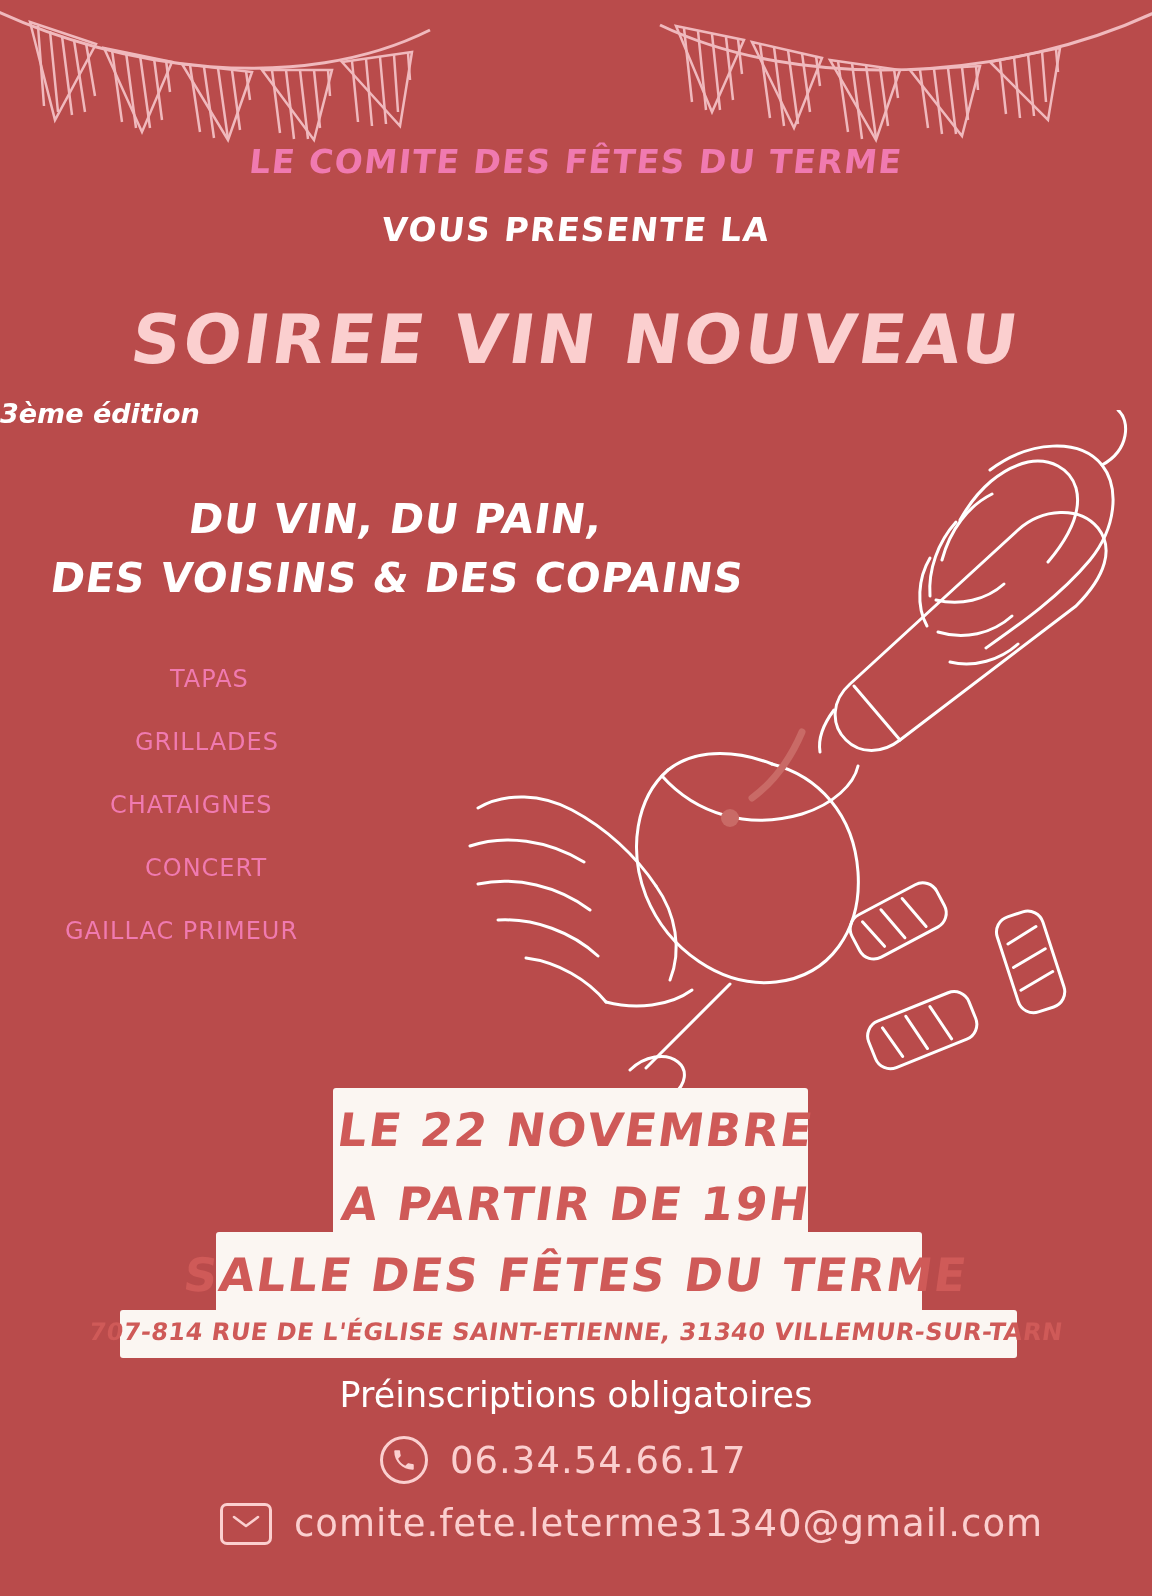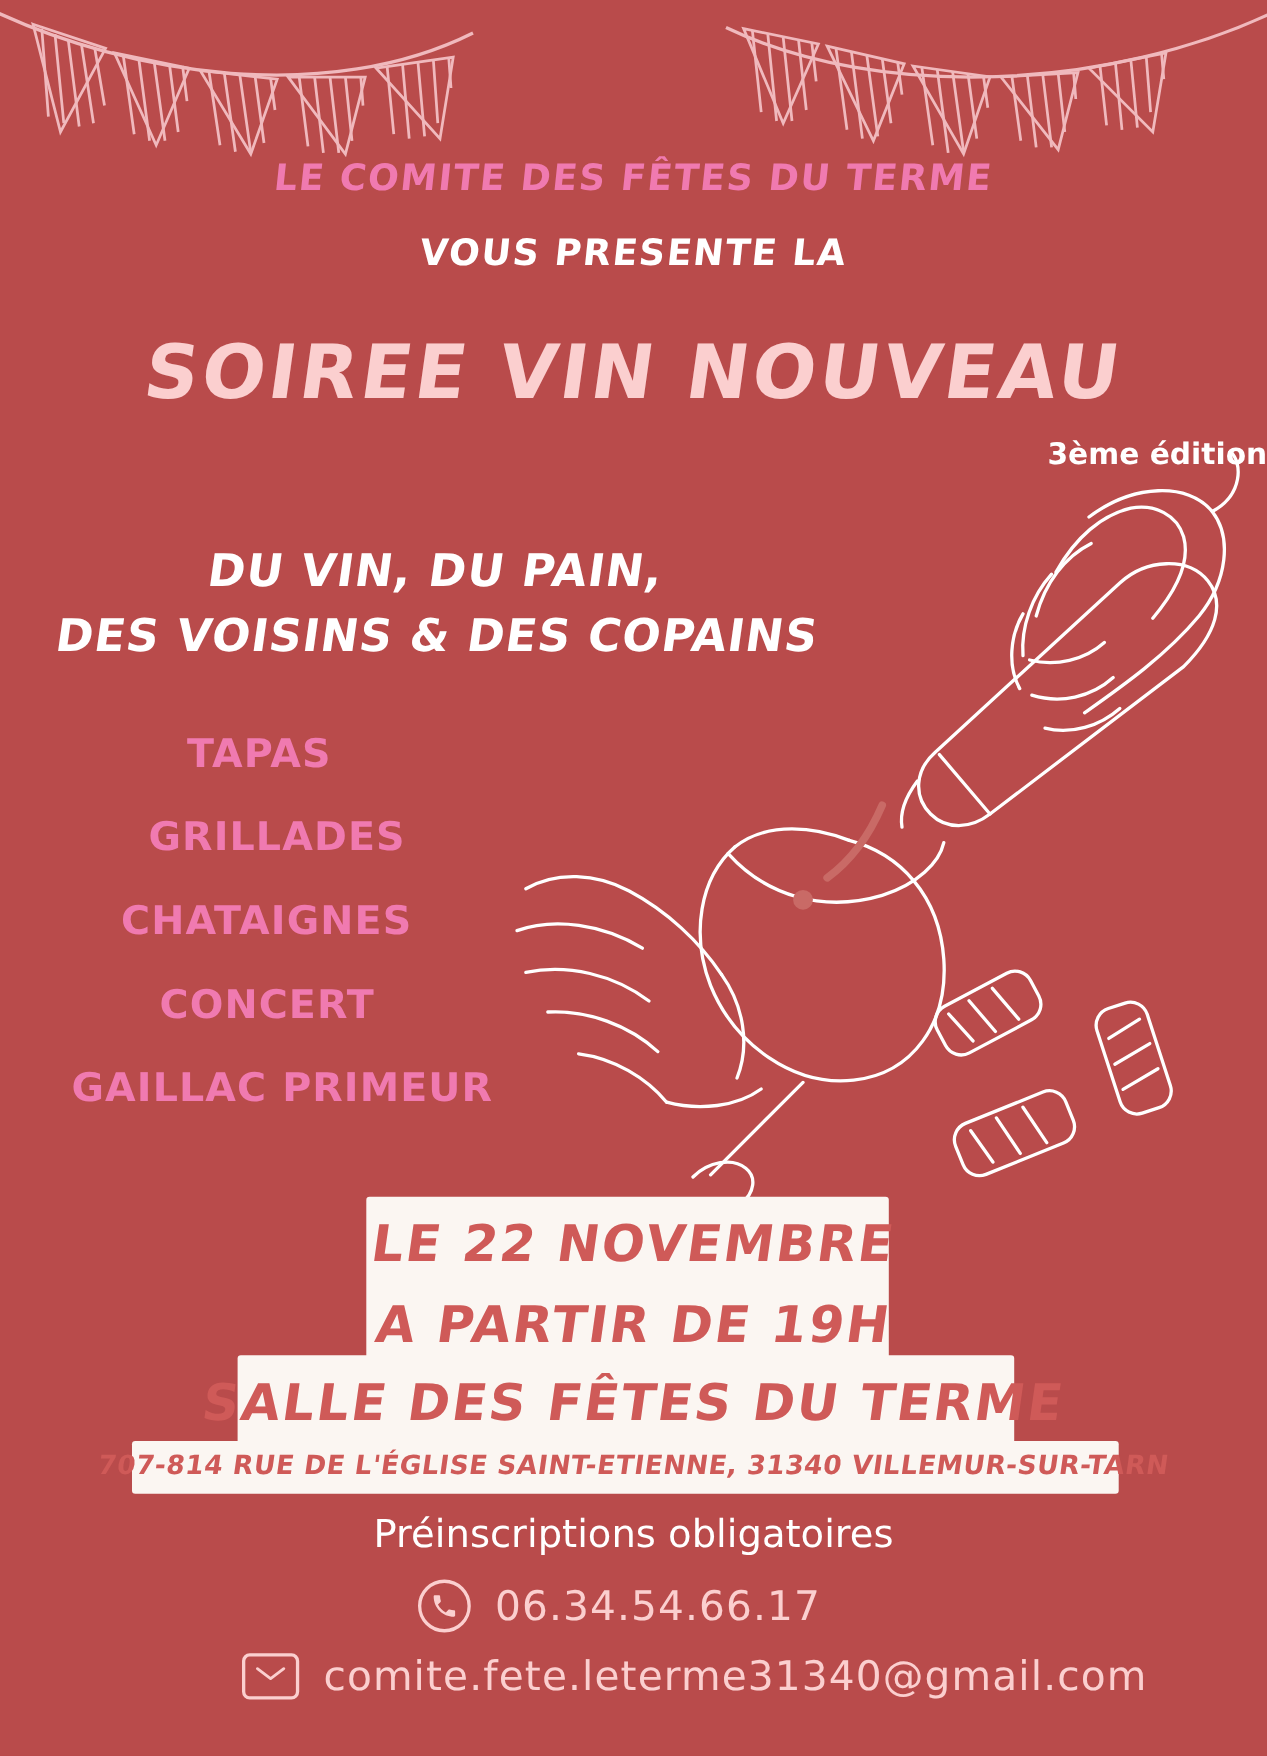--- a/index.html
+++ b/index.html
@@ -69,24 +69,25 @@
     font-weight: bold;
     letter-spacing: 3px;
     transform: skewX(-8deg);
     white-space: nowrap;
   }
   .title-edition {
     position: absolute;
     top: 398px;
     left: 0;
     width: 1152px;
-    text-align: right;
+    text-align: left;
     color: #ffffff;
     font-size: 27px;
     font-weight: bold;
+    font-style: italic;
   }
 
   .tagline {
     position: absolute;
     top: 490px;
     left: 55px;
     width: 760px;
     color: #ffffff;
     font-weight: bold;
     font-size: 41px;
@@ -96,22 +97,22 @@
   }
   .tagline .l1 { display: block; padding-left: 130px; }
   .tagline .l2 { display: block; padding-left: 0px; }
 
   .menu-list {
     position: absolute;
     top: 665px;
     left: 60px;
     width: 420px;
     color: #f07ab0;
-    font-size: 36px;
-    font-weight: bold;
+    font-size: 24px;
+    font-weight: normal;
     letter-spacing: 1px;
   }
   .menu-list .item {
     display: block;
     margin-bottom: 35px;
     white-space: nowrap;
   }
   .menu-list .item.i0 { padding-left: 110px; }
   .menu-list .item.i1 { padding-left: 75px; }
   .menu-list .item.i2 { padding-left: 50px; }

